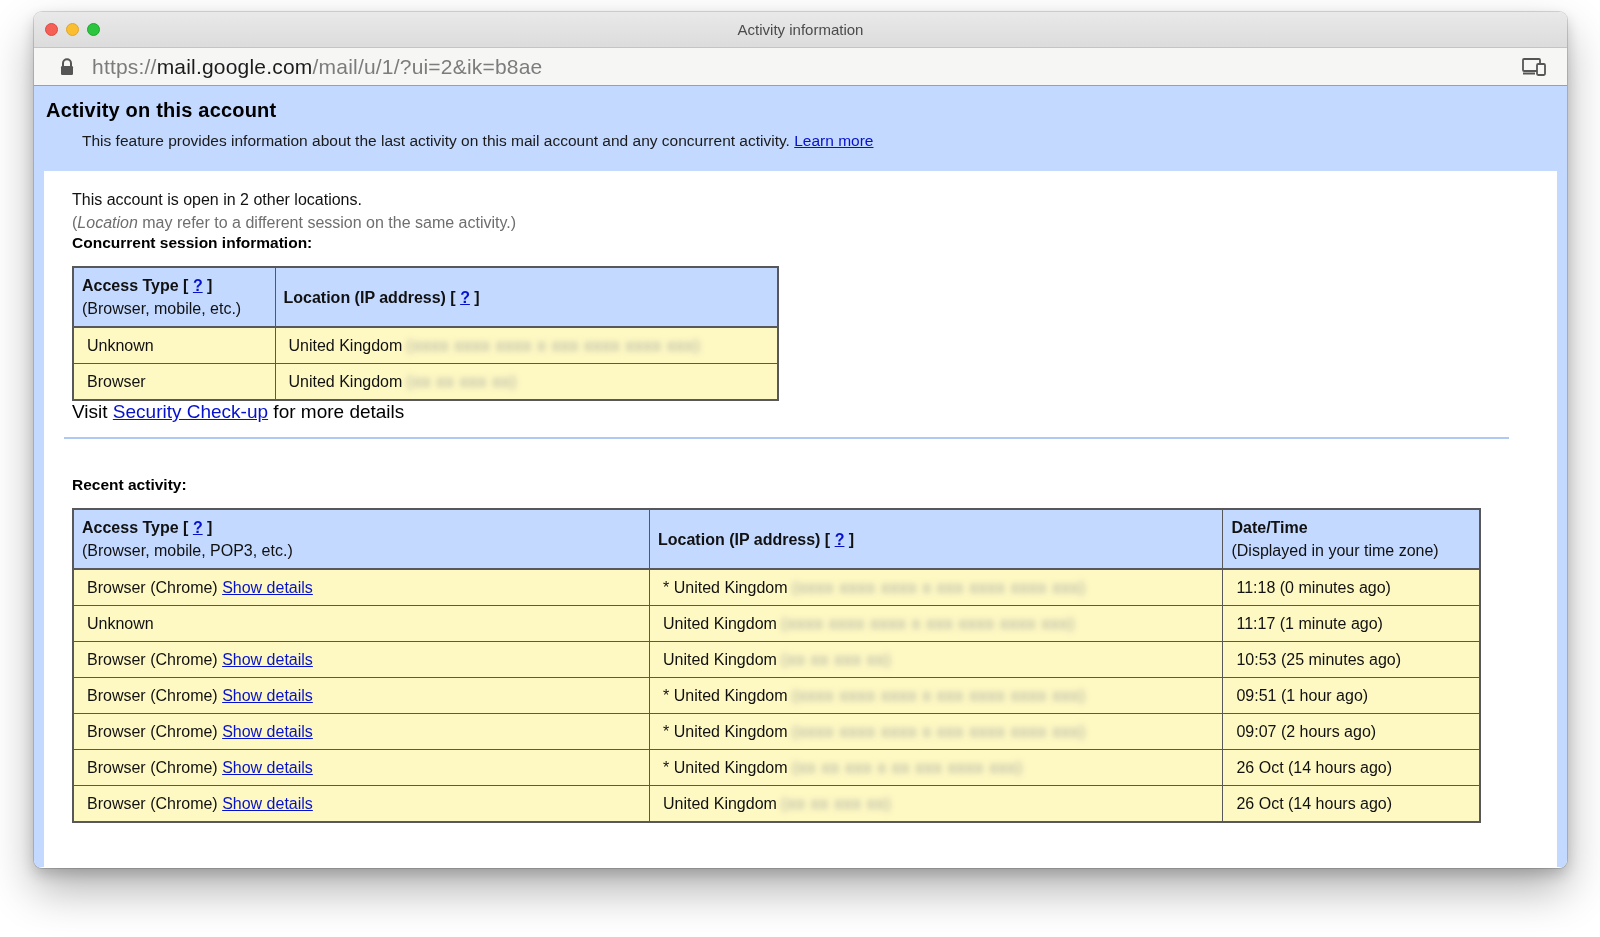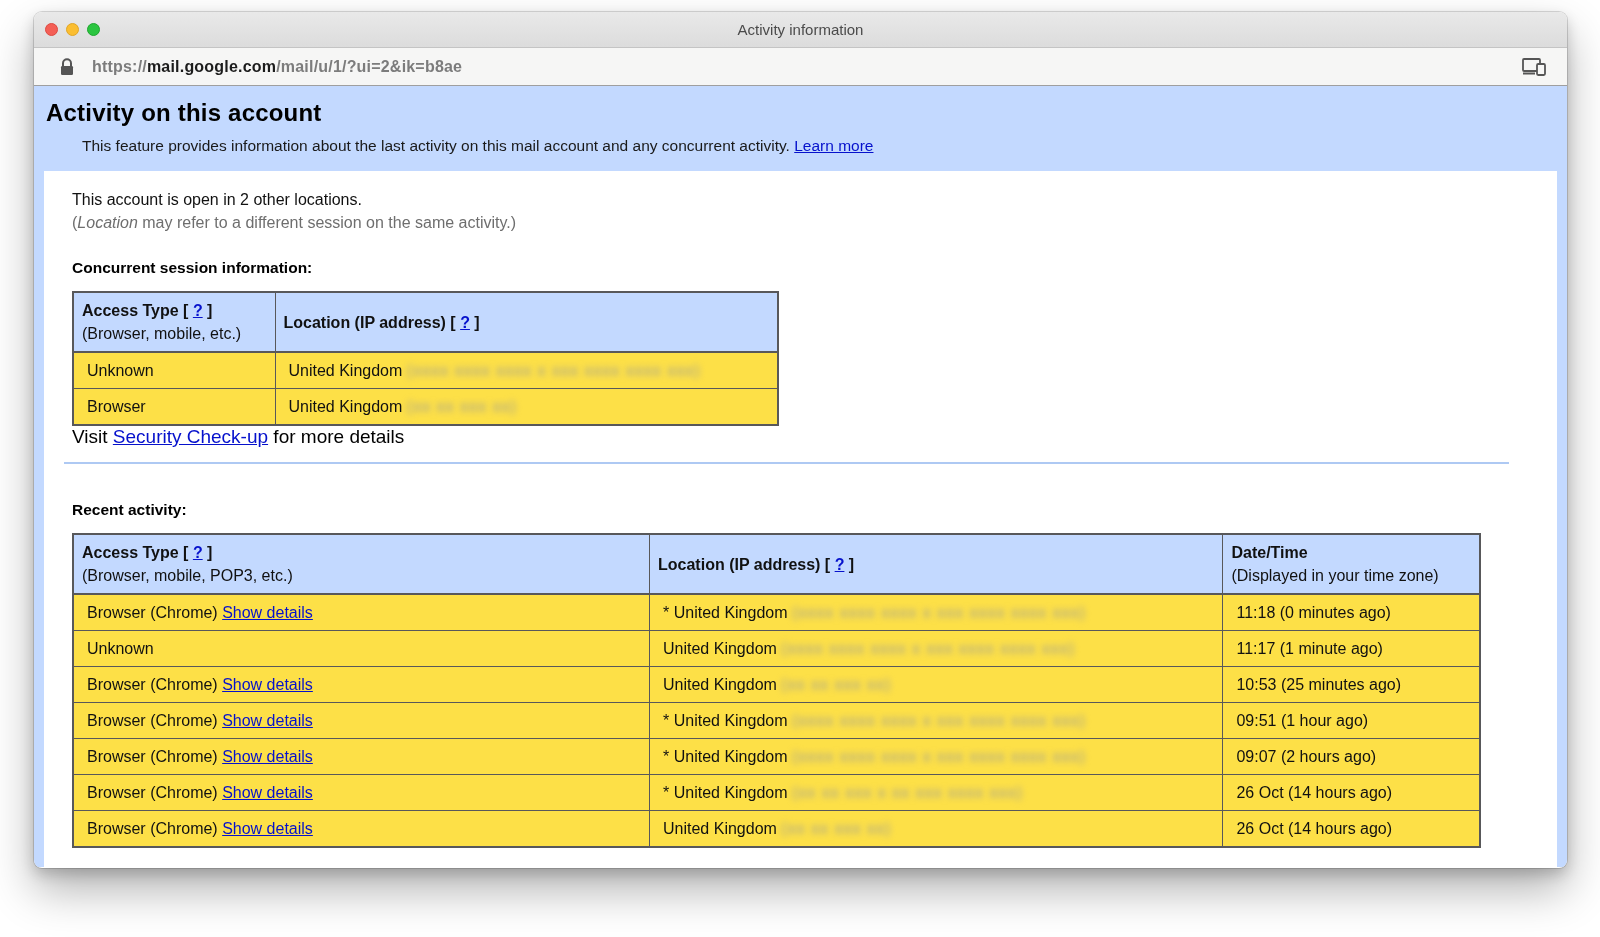--- a/index.html
+++ b/index.html
@@ -24,37 +24,37 @@
   .light.green { background:#2bc540; border:1px solid #1fa72f; }
   .win-title {
     position:absolute; left:0; right:0; text-align:center;
     font-size:15px; color:#4b4b4b;
   }
   .urlbar {
     height:38px; display:flex; align-items:center;
     background:#f6f6f5; border-bottom:1px solid #9f9f9f; padding:0 20px 0 26px;
   }
   .lock-wrap { margin-right:18px; display:flex; align-items:center; }
-  .url { flex:1; font-size:16px; color:#7c7c7c; letter-spacing:.2px; white-space:nowrap; overflow:hidden;font-weight:bold; }
+  .url { flex:1; font-size:21px; color:#7c7c7c; letter-spacing:.2px; white-space:nowrap; overflow:hidden; }
   .url .dom { color:#1c1c1c; }
   .device-wrap { margin-left:12px; display:flex; align-items:center; }
 
   
   .content { height:781px; background:#c3d9ff; overflow:hidden; }
   .page-header { padding:13px 12px 0 12px; height:85px; }
-  .page-header h1 { font-size:24px; font-weight:bold; color:#000; letter-spacing:.2px; }
+  .page-header h1 { font-size:20px; font-weight:bold; color:#000; letter-spacing:.2px; }
   .page-header .desc { margin:10px 0 8px 36px; font-size:15.5px; color:#1a1a1a; }
   a.link { color:#0611cc; text-decoration:underline; cursor:pointer; }
 
   .body-white { margin:0 10px; background:#ffffff; height:696px; padding:18px 0 0 28px; overflow:hidden; }
   .open-line { font-size:16px; color:#111; line-height:22px; }
   .note-line { font-size:16px; color:#6e6e6e; line-height:23px; }
-  .section-label { margin-top:25px; font-size:15.5px; font-weight:bold; color:#000; }
-
-  table.tbl { border-collapse:collapse; table-layout:fixed; margin-top:14px; background:#fde047; }
+  .section-label { font-size:15.5px; font-weight:bold; color:#000; }
+
+  table.tbl { border-collapse:collapse; table-layout:fixed; margin-top:14px; background:#fef9c3; }
   .tbl th, .tbl td { border:1px solid #58585a; font-size:16px; color:#111; text-align:left; vertical-align:middle; padding:6px 8px; }
   .tbl { border:2px solid #58585a; }
   .tbl thead th { background:#c3d9ff; font-weight:normal; line-height:23px; border-bottom:2px solid #58585a; }
   .tbl thead .hline1 { font-weight:bold; }
   .tbl td { height:36px; line-height:23px; white-space:nowrap; overflow:hidden;padding-left:13px; }
   .tbl-concurrent { width:707px; }
   .tbl-concurrent .col-a { width:202px; }
   .tbl-recent { width:1409px; }
   .tbl-recent .col-a { width:563px; }
   .tbl-recent .col-b { width:560px; }

